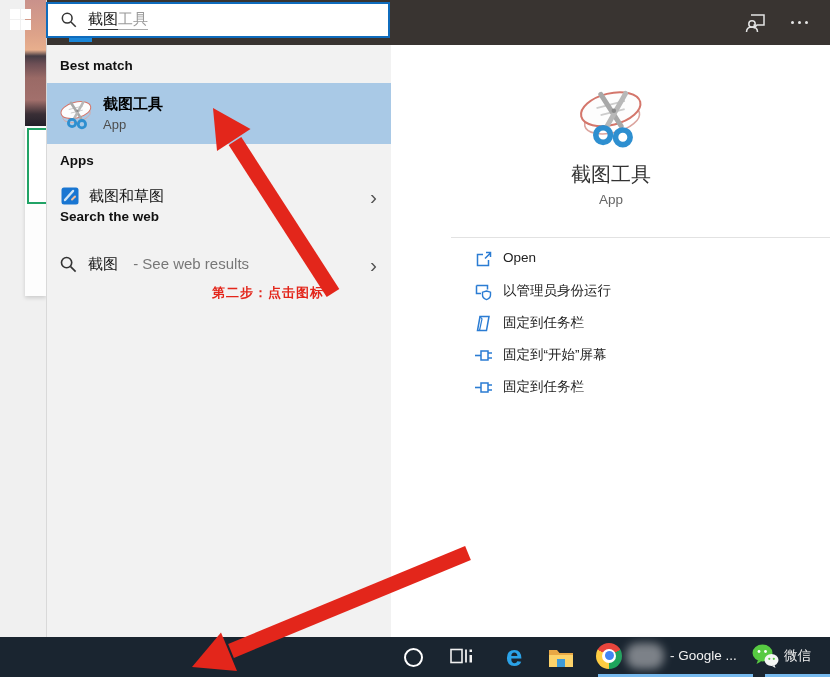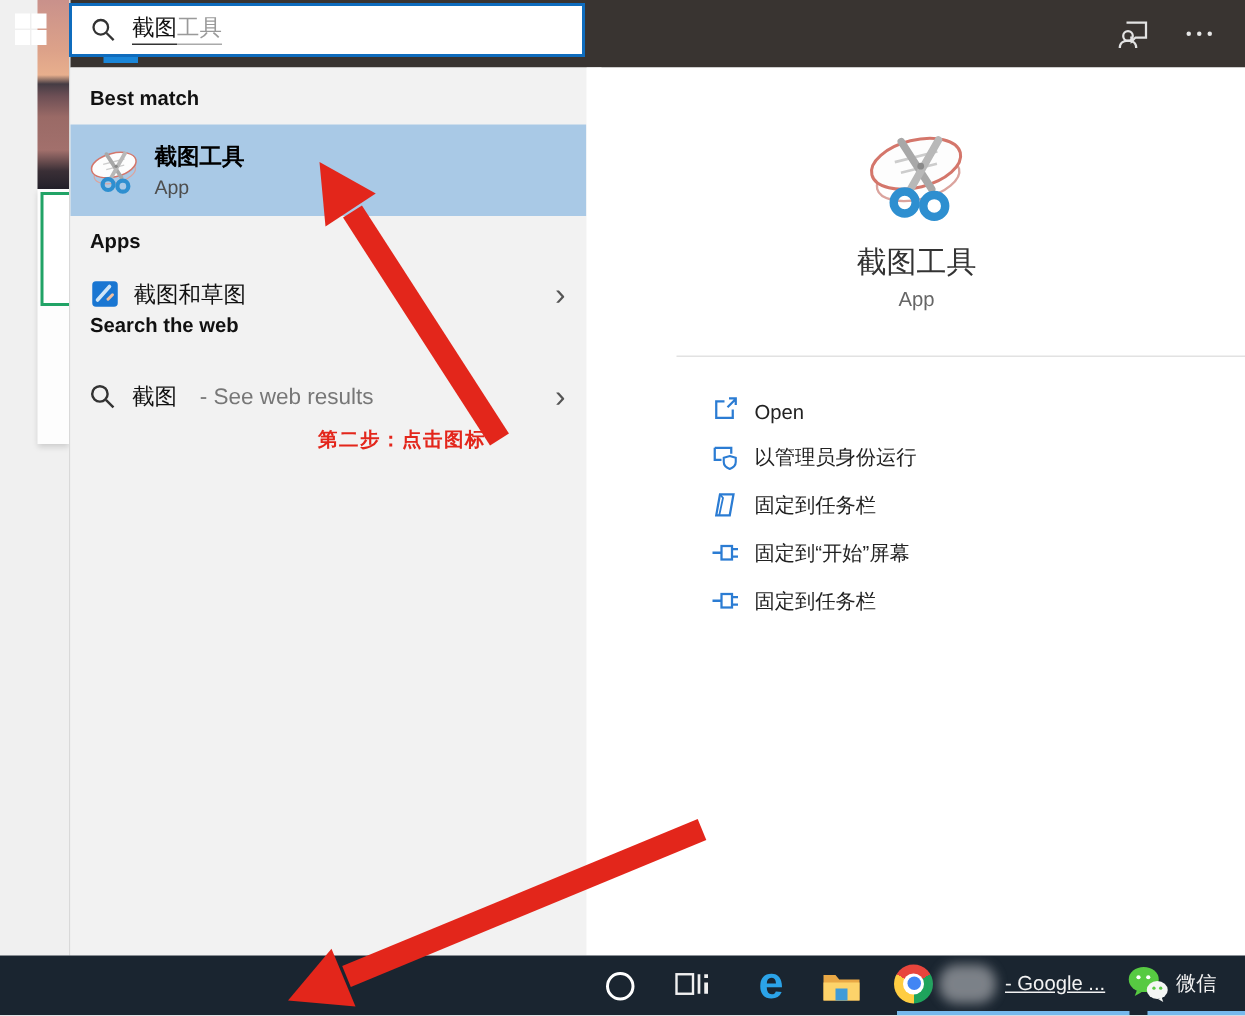--- a/index.html
+++ b/index.html
@@ -57,21 +57,21 @@
   .row-text-gap{margin-left:10px;}
 
   .red-note{position:absolute;color:var(--annotation-red);font-size:13px;font-weight:bold;letter-spacing:1px;white-space:nowrap;}
 
   
   .pv-icon{position:absolute;left:50%;top:36px;transform:translateX(-50%);width:80px;height:72px;}
   .pv-title{position:absolute;left:0;top:116px;width:100%;text-align:center;font-size:20px;color:#333;}
   .pv-sub{position:absolute;left:0;top:147px;width:100%;text-align:center;font-size:13.5px;color:#666;}
   .pv-divider{position:absolute;left:60px;right:0;top:192px;height:1px;background:#e2e2e2;}
   .actions{position:absolute;left:0;top:205px;width:100%;}
-  .action-row{display:flex;align-items:flex-end;height:32px;padding-left:83px;}
+  .action-row{display:flex;align-items:flex-start;height:32px;padding-left:83px;}
   .action-icon{width:19px;height:19px;flex:0 0 19px;}
   .action-label{margin-left:10px;font-size:13.5px;color:#222;}
 
   
   .taskbar{position:absolute;left:0;top:637px;width:830px;height:40px;background:var(--taskbar-bg);display:flex;align-items:center;}
   .win-btn{position:absolute;left:10px;top:9px;width:24px;height:22px;display:grid;grid-template-columns:10px 10px;grid-template-rows:10px 10px;gap:1px;}
   .win-btn span{background:#fff;}
   .tb-search{position:absolute;left:46px;top:2px;width:344px;height:36px;background:#fff;border:2px solid #0f6cbd;display:flex;align-items:center;}
   .tb-search .mag{margin-left:12px;width:18px;height:18px;}
   .tb-search .typed{margin-left:10px;font-size:15px;color:#111;border-bottom:1px solid #333;line-height:1.25;}
@@ -79,21 +79,21 @@
   .cortana-ring{position:absolute;left:404px;top:648px;width:19px;height:19px;border:2.5px solid #fff;border-radius:50%;}
   .taskview{position:absolute;left:449px;top:646px;width:24px;height:21px;}
   .edge-e{position:absolute;left:500px;top:639px;width:28px;height:36px;color:#2ba3e8;font-size:30px;font-weight:bold;text-align:center;line-height:34px;}
   .tb-folder{position:absolute;left:548px;top:647px;width:26px;height:21px;}
   .chrome-btn{position:absolute;left:596px;top:637px;height:37px;display:flex;align-items:center;}
   .chrome-ball{width:26px;height:26px;border-radius:50%;position:relative;
     background:conic-gradient(from -60deg,#e8453c 0 120deg,#1ea45c 120deg 240deg,#ffcd42 240deg 360deg);}
   .chrome-ball::before{content:"";position:absolute;left:6px;top:6px;width:14px;height:14px;border-radius:50%;background:#fff;}
   .chrome-ball::after{content:"";position:absolute;left:8.5px;top:8.5px;width:9px;height:9px;border-radius:50%;background:#4285f4;}
   .chrome-blur{width:38px;height:26px;margin-left:4px;border-radius:12px;background:#8e9298;filter:blur(4px);opacity:.85;}
-  .chrome-label{margin-left:6px;color:#f2f2f2;font-size:13.5px;white-space:nowrap;text-decoration:underline;}
+  .chrome-label{margin-left:6px;color:#f2f2f2;font-size:13.5px;white-space:nowrap;}
   .wechat-btn{position:absolute;left:752px;top:637px;height:37px;display:flex;align-items:center;}
   .wechat-icon{width:27px;height:24px;}
   .wechat-label{margin-left:5px;color:#f2f2f2;font-size:13.5px;}
   .tb-underline{position:absolute;top:674px;height:3px;background:var(--taskbar-underline);}
 
   
   #arrows{position:absolute;left:0;top:0;width:830px;height:677px;pointer-events:none;z-index:50;}
 </style>
 </head>
 <body>

